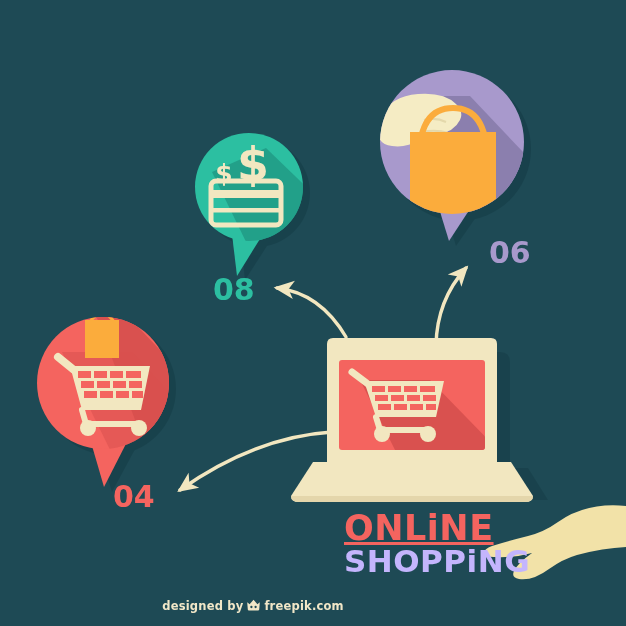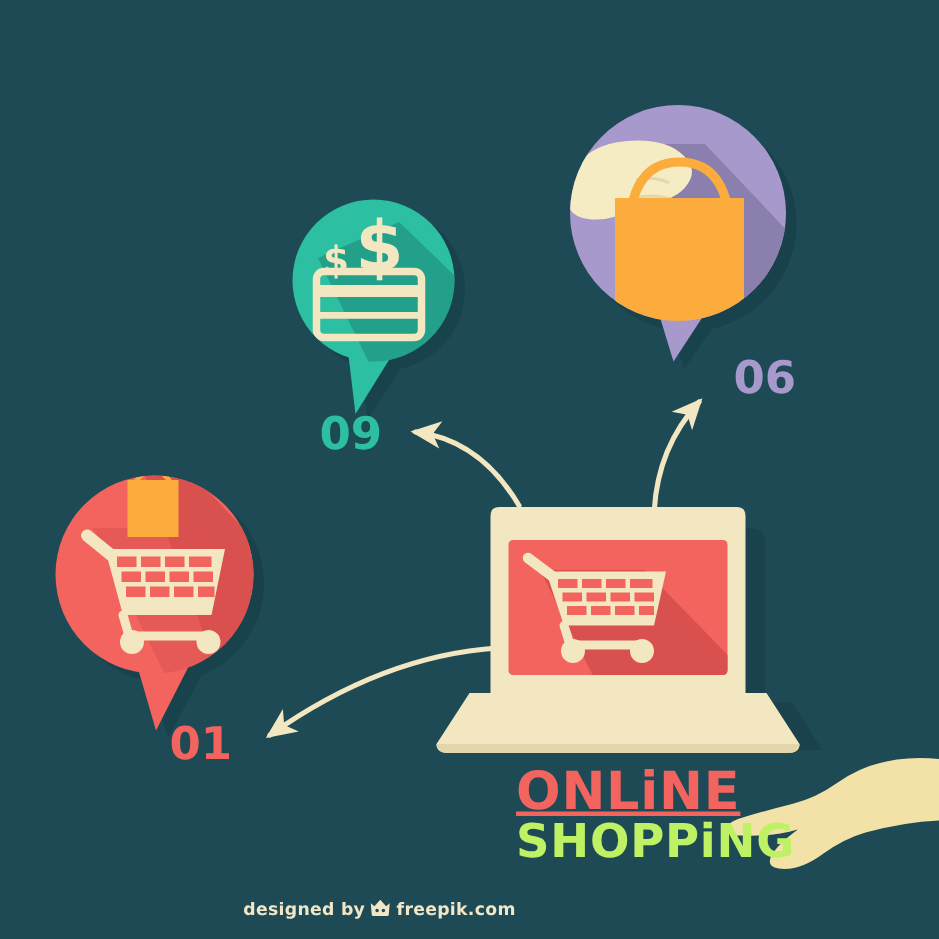--- a/index.html
+++ b/index.html
@@ -50,21 +50,21 @@
     font-size: 35px;
     color: #f4645f;
     letter-spacing: 0.5px;
     display: block;
     text-decoration: underline;
   }
   #title-line2 {
     font-family: "DejaVu Sans", sans-serif;
     font-weight: bold;
     font-size: 31px;
-    color: #bef264;
+    color: #c4b5fd;
     letter-spacing: 0.5px;
     display: block;
   }
 
   
   #credit {
     position: absolute;
     left: 0;
     top: 598px;
     width: 506px;
@@ -273,22 +273,22 @@
                q0,4 10,4
                q20,1 38,-4
                q-14,10 -18,18
                q-3,7 5,8
                q14,2 30,-10
                q14,-10 28,-14
                q26,-7 49,-8 Z" fill="#f2e2a8"></path>
     </g>
   </svg>
 
-  <div class="step-num" id="label-01">01</div>
-  <div class="step-num" id="label-02">09</div>
+  <div class="step-num" id="label-01">04</div>
+  <div class="step-num" id="label-02">08</div>
   <div class="step-num" id="label-03">06</div>
 
   <div id="title-block">
     <span id="title-line1">ONLiNE</span>
     <span id="title-line2">SHOPPiNG</span>
   </div>
 
   <div id="credit">
     <span id="credit-by">designed by</span><span class="crown-wrap"><svg width="15" height="12" viewBox="0 0 15 12">
         <path d="M1.2,3.2 L3.6,5.2 L7.5,0.8 L11.4,5.2 L13.8,3.2

